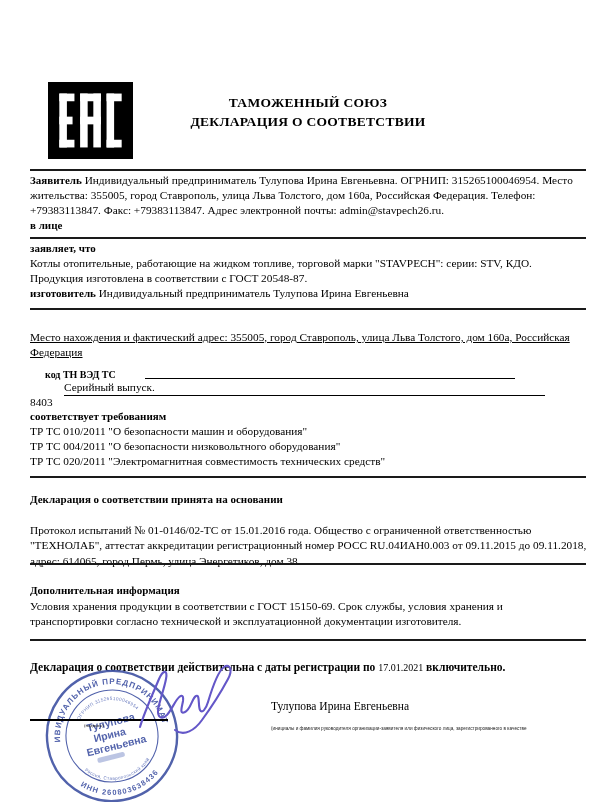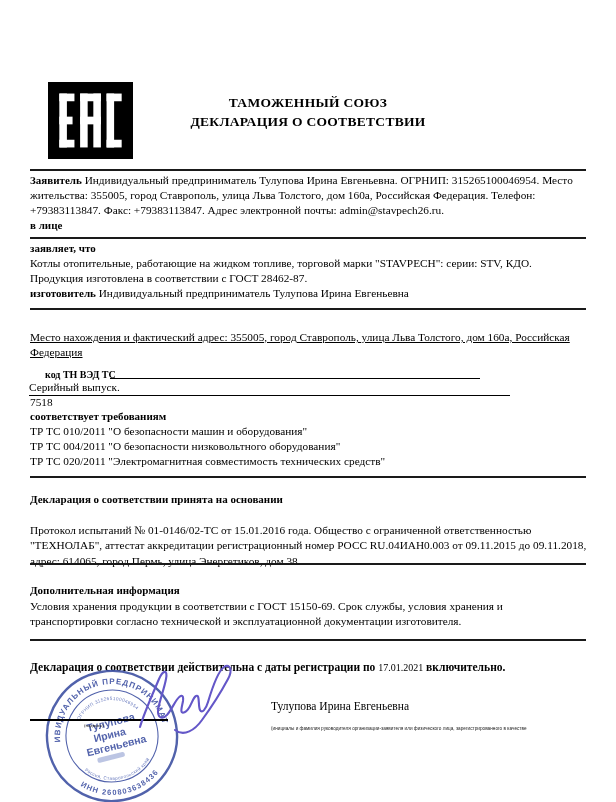--- a/index.html
+++ b/index.html
@@ -5,21 +5,21 @@
   html,body{margin:0;padding:0;background:#fff;}
   .page{position:relative;width:616px;height:802px;background:#fff;overflow:hidden;
         font-family:"Liberation Serif",serif;color:#000;}
   .abs{position:absolute;}
   .serif{font-family:"Liberation Serif",serif;font-size:11.3px;line-height:15px;}
   .sansb{font-family:Liberation Serif, serif;font-weight:bold;font-size:11px;}
   .rule{height:1.5px;background:#1a1a1a;}
   .title{width:100%;text-align:center;font-family:"Liberation Serif",serif;
          font-weight:bold;font-size:13.5px;line-height:19px;letter-spacing:.3px;}
   .underl{text-decoration:underline;}
-  .blank-line{border-bottom:1.2px solid #000;}
+  .blank-line{border-bottom:1.2px solid #000;margin-left:35px;}
   .finetext{font-family:"Liberation Sans",sans-serif;font-size:4.7px;color:#222;line-height:6px;}
   .cap{font-family:"Liberation Serif",serif;font-size:4.7px;color:#111;}
 </style>
 </head>
 <body>
 
 <div class="page">
 
   <div class="abs" style="left:48px;top:82px;width:85px;height:77px;">
     <svg width="85" height="77" viewBox="0 0 90 80" preserveAspectRatio="none">
@@ -52,35 +52,35 @@
     <span class="sansb">Заявитель</span>
     <span>Индивидуальный предприниматель Тулупова Ирина Евгеньевна.  ОГРНИП: 315265100046954. Место жительства: 355005, город Ставрополь, улица Льва Толстого, дом 160а, Российская Федерация. Телефон: +79383113847. Факс: +79383113847. Адрес электронной почты: admin@stavpech26.ru.</span>
     <div class="sansb">в лице</div>
   </div>
 
   <div class="abs rule" style="left:30px;top:237px;width:556px;"></div>
 
   <div class="abs" style="left:30px;top:241px;width:558px;">
     <div class="sansb" style="line-height:15px;">заявляет, что</div>
     <div class="serif">Котлы отопительные, работающие на жидком топливе, торговой марки "STAVPECH": серии: STV, КДО.</div>
-    <div class="serif">Продукция изготовлена в соответствии с ГОСТ 28462-87.</div>
+    <div class="serif">Продукция изготовлена в соответствии с ГОСТ 20548-87.</div>
     <div class="serif">
       <span class="sansb">изготовитель</span>
       <span>Индивидуальный предприниматель Тулупова Ирина Евгеньевна</span>
     </div>
   </div>
 
   <div class="abs rule" style="left:30px;top:308px;width:556px;"></div>
 
   <div class="abs serif underl" style="left:30px;top:330px;width:558px;">Место нахождения и фактический адрес: 355005, город Ставрополь, улица Льва Толстого, дом 160а, Российская Федерация</div>
 
   <div class="abs sansb" style="left:30px;top:369px;font-size:10px;padding-left:15px;">код ТН ВЭД ТС</div>
   <div class="abs blank-line" style="left:110px;top:366px;width:370px;height:12px;"></div>
   <div class="abs serif blank-line" style="left:29px;top:380px;width:481px;">Серийный выпуск.</div>
-  <div class="abs serif" style="left:30px;top:395px;">7518</div>
+  <div class="abs serif" style="left:30px;top:395px;">8403</div>
 
   <div class="abs sansb" style="left:30px;top:410px;">соответствует требованиям</div>
   <div class="abs serif" style="left:30px;top:424px;width:558px;line-height:15.2px;">
     <div>ТР ТС 010/2011 "О безопасности машин и оборудования"</div>
     <div>ТР ТС 004/2011 "О безопасности низковольтного оборудования"</div>
     <div>ТР ТС 020/2011 "Электромагнитная совместимость технических средств"</div>
   </div>
 
   <div class="abs rule" style="left:30px;top:476px;width:556px;"></div>
 

